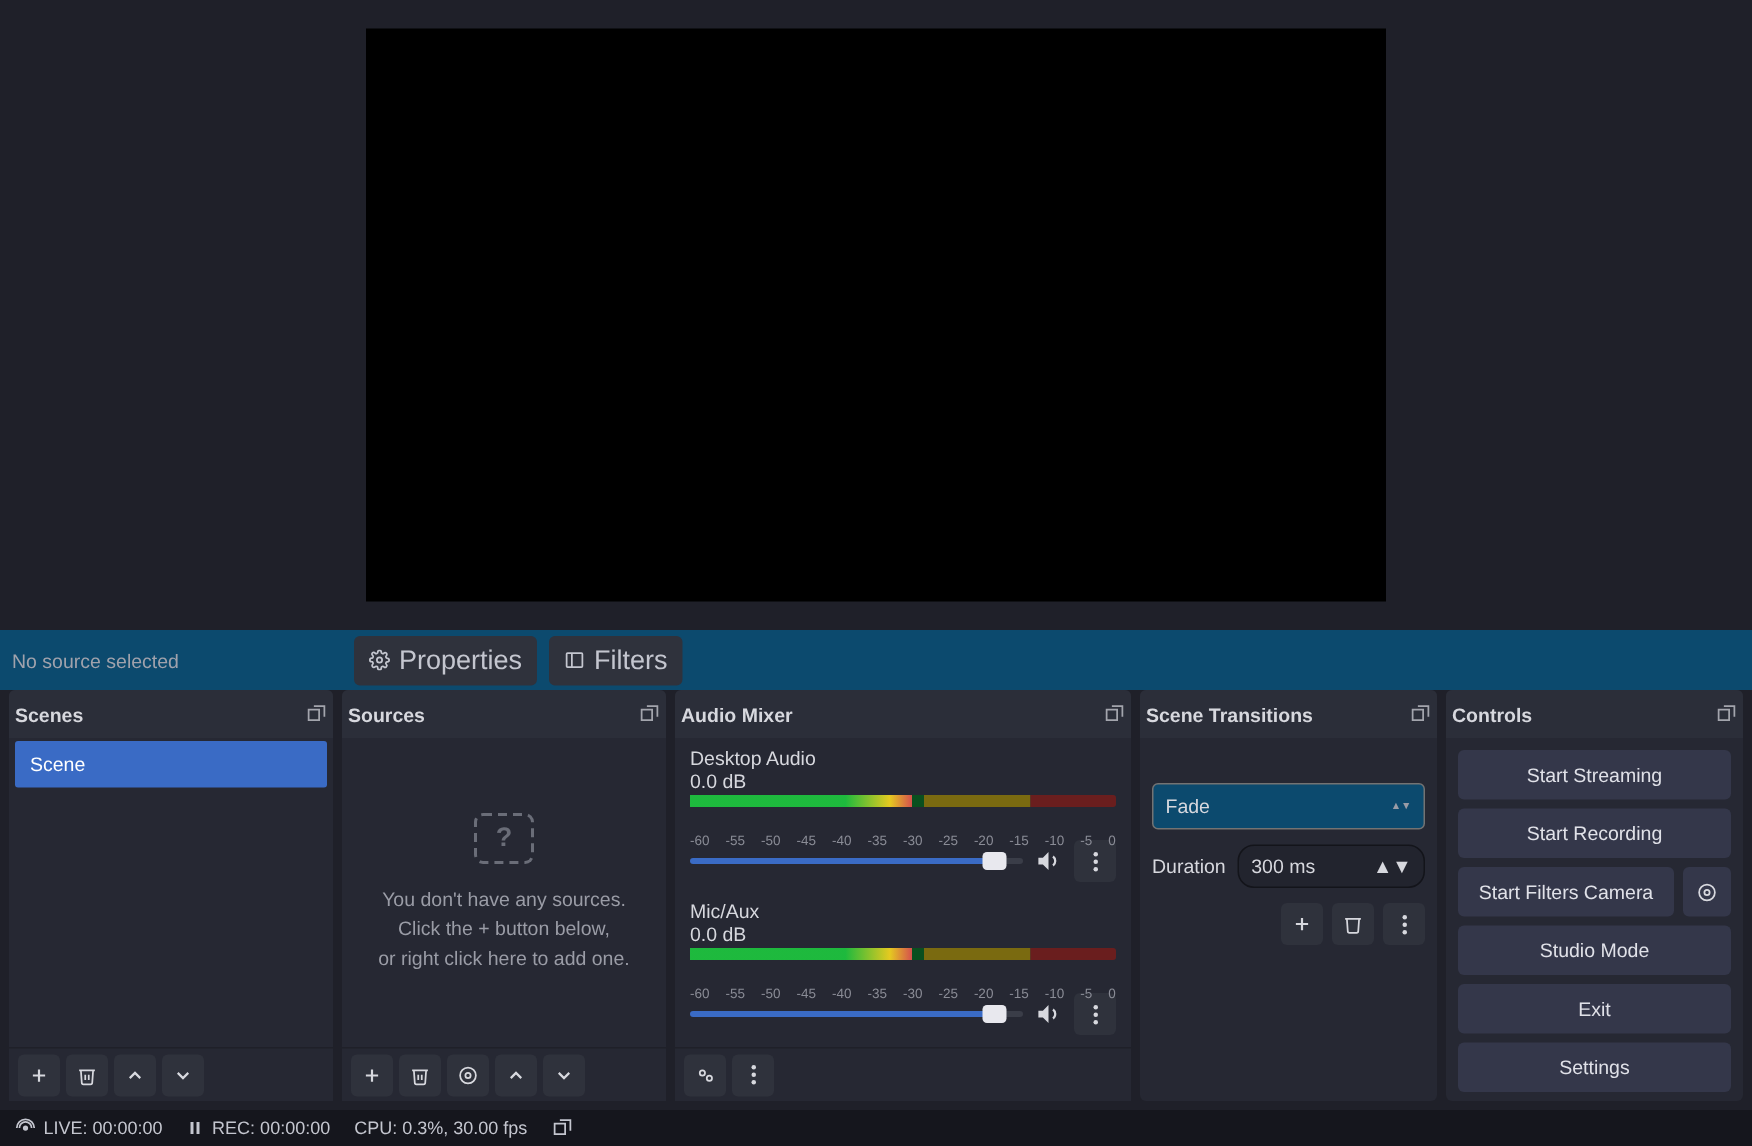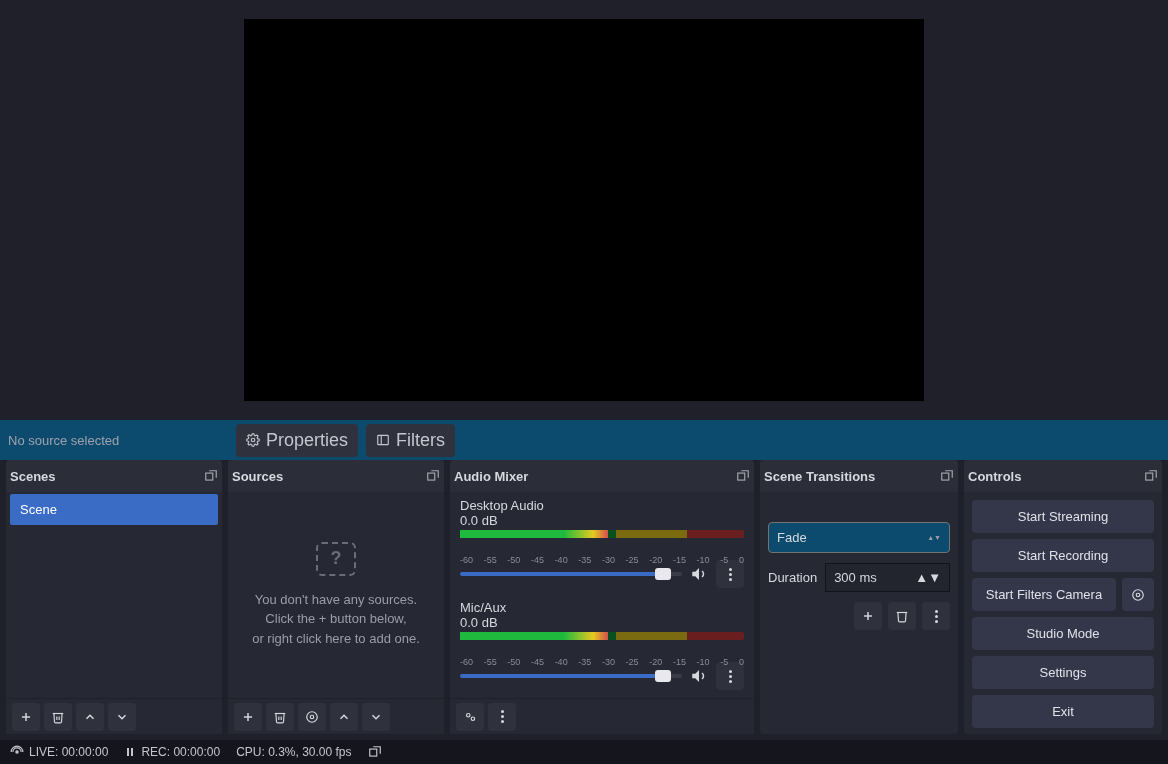--- a/index.html
+++ b/index.html
@@ -39,21 +39,21 @@
 .slider { flex: 1; height: 14px; position: relative; display: flex; align-items: center; }
 .slider .track { height: 4px; background: #3a6bc5; width: 92%; border-radius: 2px; }
 .slider .rest { height: 4px; background: #3a3d48; flex: 1; border-radius: 2px; }
 .slider .thumb { position: absolute; left: 88%; width: 16px; height: 12px; background: #e8e8ee; border-radius: 3px; }
 .kebab { display: inline-flex; flex-direction: column; gap: 2px; padding: 4px; }
 .kebab span { width: 3px; height: 3px; background: #d7d8de; border-radius: 50%; }
 .trans-body { padding: 6px 8px; }
 .select-like { background: #0c4a6e; border: 1px solid #737373; border-radius: 4px; padding: 7px 8px; display: flex; align-items: center; justify-content: space-between; cursor: pointer; margin-top: 24px; }
 .select-like .updn { display: flex; flex-direction: column; font-size: 7px; line-height: 7px; color: #9a9ca6; }
 .trans-row { display: flex; align-items: center; gap: 8px; margin-top: 10px; }
-.trans-row .spin { flex: 1; background: #22242e; border: 1px solid #13141a; border-radius: 0; padding: 6px 8px; display: flex; justify-content: space-between; align-items: center; }
+.trans-row .spin { flex: 1; background: #22242e; border: 1px solid #13141a; border-radius: 11px; padding: 6px 8px; display: flex; justify-content: space-between; align-items: center; }
 .trans-btns { display: flex; justify-content: flex-end; gap: 6px; margin-top: 10px; }
 .controls-body { padding: 8px; display: flex; gap: 6px; }
 .ctrl-btn { background: #34374a; border: none; border-radius: 4px; color: #e0e1e8; padding: 9px 0; cursor: pointer; font-size: 13px; text-align: center; }
 .ctrl-row { display: flex; gap: 6px; }
 .ctrl-row .ctrl-btn { flex: 1; }
 .ctrl-row .icon-btn { width: 32px; height: auto; background: #34374a; }
 .statusbar { height: 24px; background: #15161d; display: flex; align-items: center; justify-content: flex-start; gap: 16px; padding: 0 10px; font-size: 12px; color: #c4c6cf; }
 .statusbar .sb-item { display: inline-flex; align-items: center; gap: 5px; }
 svg { display: block; }
 </style>
@@ -371,22 +371,22 @@
       <div class="ctrl-row">
         <button class="ctrl-btn">Start Filters Camera</button>
         <button class="icon-btn">
             <svg width="14" height="14" viewBox="0 0 24 24" fill="none" stroke="currentColor" stroke-width="2">
               <circle cx="12" cy="12" r="3"></circle>
               <circle cx="12" cy="12" r="9"></circle>
             </svg>
           </button>
       </div>
       <button class="ctrl-btn">Studio Mode</button>
+      <button class="ctrl-btn">Exit</button>
       <button class="ctrl-btn">Settings</button>
-      <button class="ctrl-btn">Exit</button>
     </div>
   </div>
 
 </div>
 
 <div class="statusbar">
   <div class="sb-item">
     <span>
         <svg width="14" height="14" viewBox="0 0 24 24" fill="none" stroke="currentColor" stroke-width="2">
           <path d="M5 12a7 7 0 0 1 14 0M2 12a10 10 0 0 1 20 0"></path>

